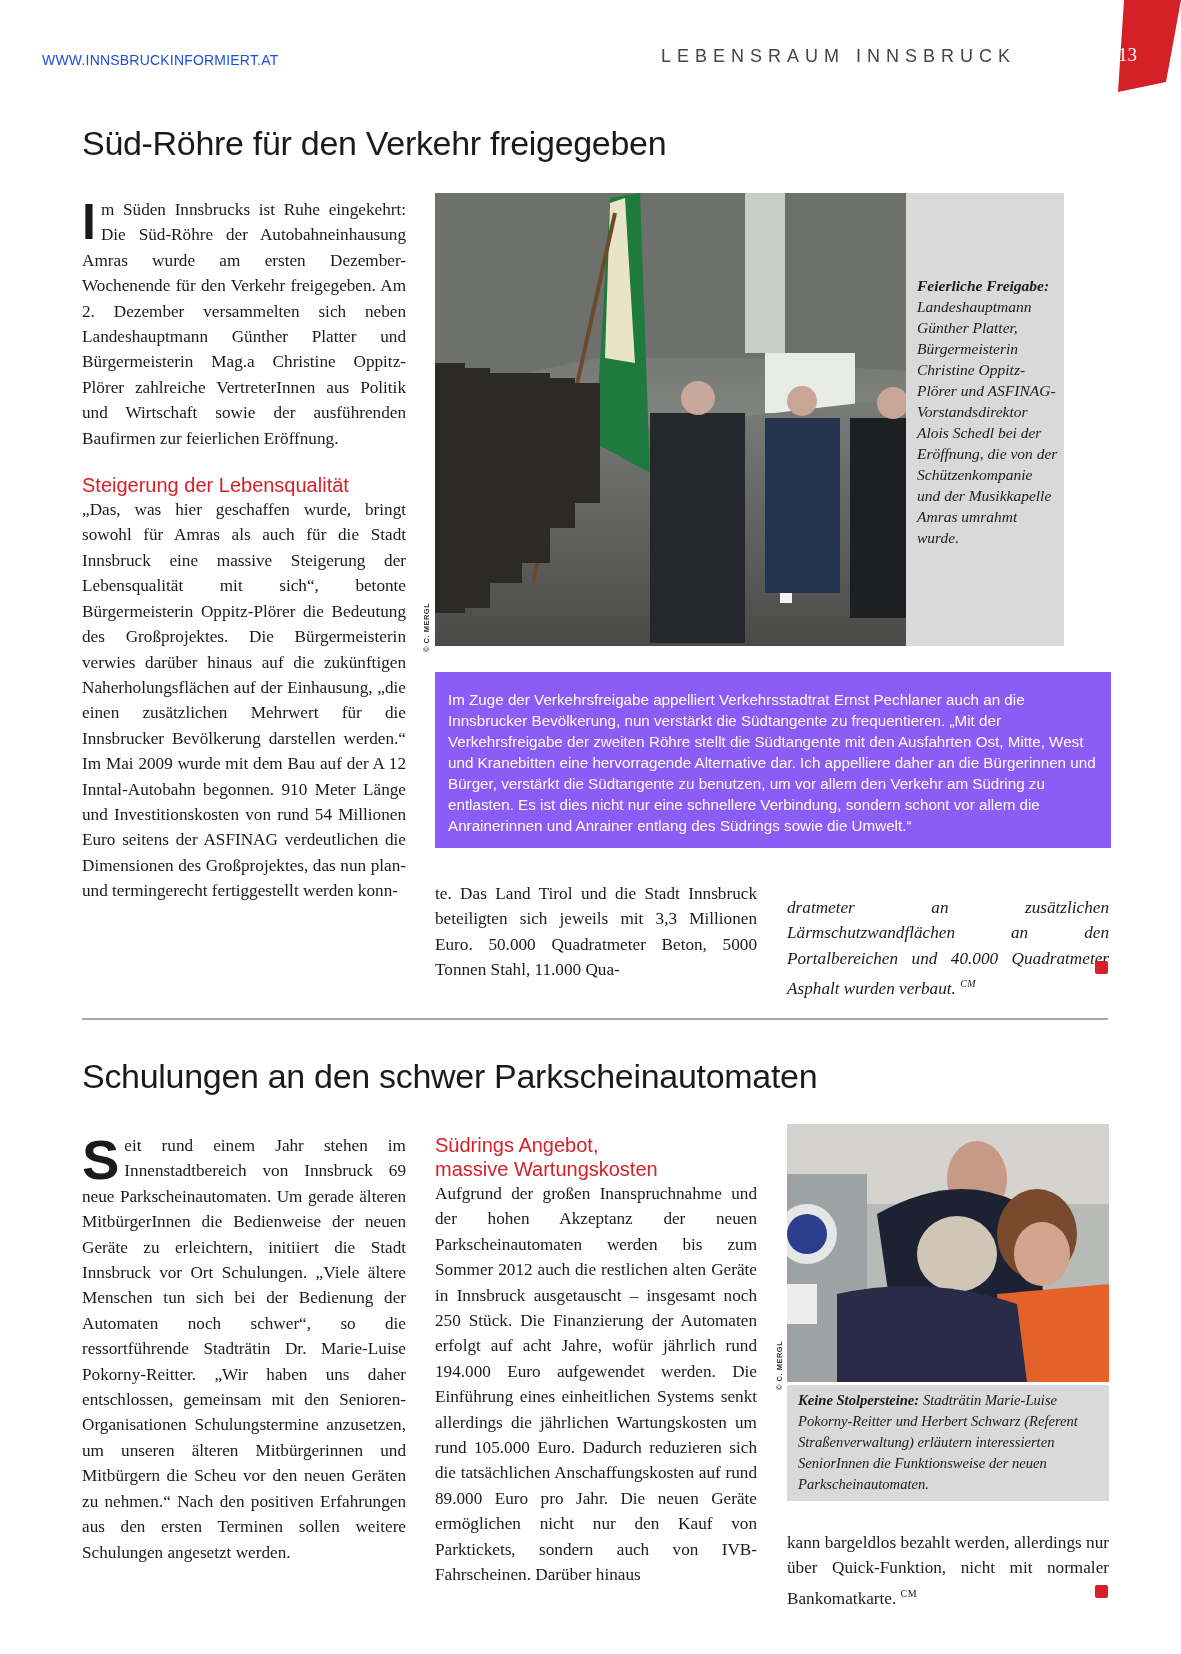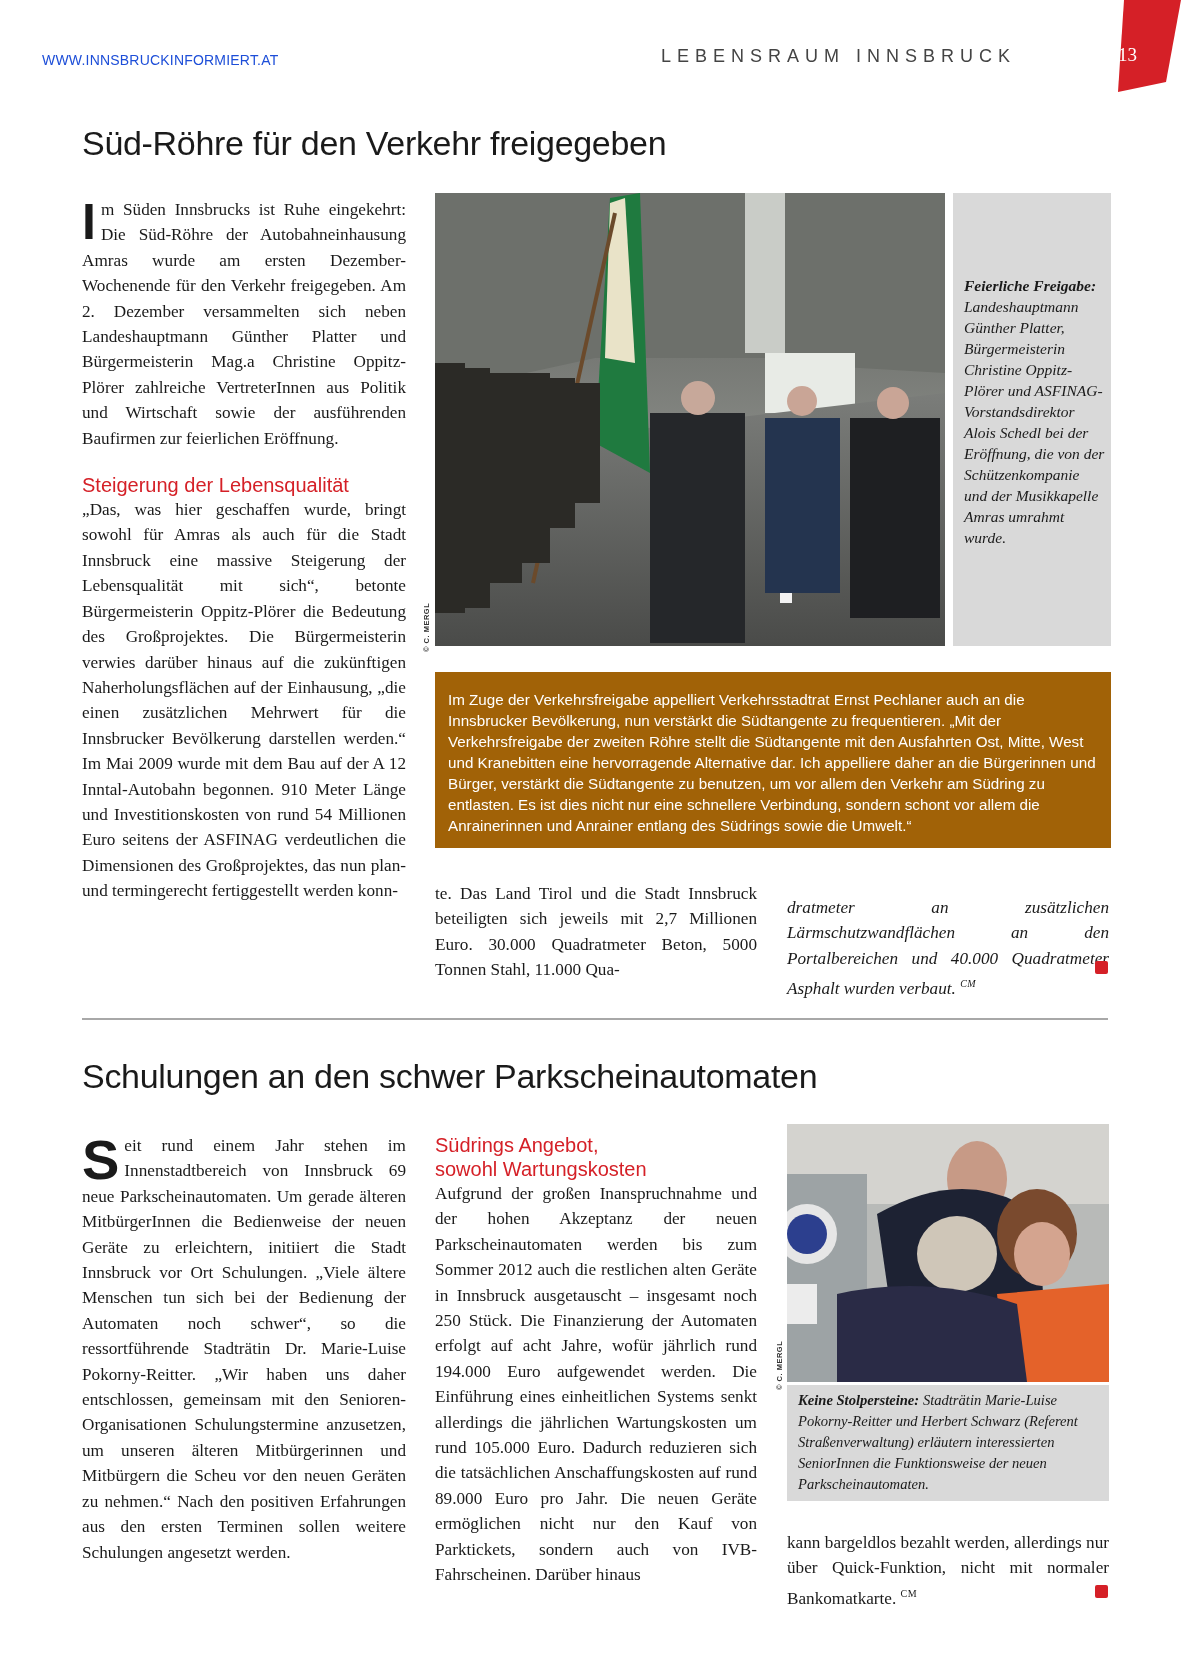--- a/index.html
+++ b/index.html
@@ -12,21 +12,21 @@
   .page-num { left: 1118px; top: 44px; font-family: Liberation Serif, serif; font-size: 19px; color: #fff; }
   h1.headline { margin: 0; font-family: "Liberation Sans", sans-serif; font-weight: normal; font-size: 34px; color: #1a1a1a; letter-spacing: -0.3px; }
   .col { font-size: 17.2px; line-height: 25.4px; text-align: justify; hyphens: manual; }
   .col p { margin: 0; }
   .dropcap { float: left; font-family: "Liberation Sans", sans-serif; font-weight: bold; font-size: 50px; line-height: 44px; margin: 3px 5px 0 0; color: #1a1a1a; }
   .subhead { font-family: "Liberation Sans", sans-serif; color: #d52027; font-size: 20px; line-height: 24px; margin: 0; }
   .photo { overflow: hidden; }
   .credit { font-family: "Liberation Sans", sans-serif; font-size: 7.5px; font-weight: bold; color: #333; transform: rotate(-90deg); transform-origin: left top; white-space: nowrap; letter-spacing: 0.5px; }
   .caption-box { background: #d9d9d9; font-style: italic; font-size: 15.5px; line-height: 21px; color: #1a1a1a; }
   .caption-box b { font-weight: bold; }
-  .red-box { background: #a16207; color: #fff; font-family: "Liberation Sans", sans-serif; font-size: 15.2px; line-height: 21px; }
+  .red-box { background: #8b5cf6; color: #fff; font-family: "Liberation Sans", sans-serif; font-size: 15.2px; line-height: 21px; }
   .end-mark { width: 13px; height: 13px; background: #d52027; border-radius: 2px; }
   .sig { font-size: 10px; vertical-align: super; letter-spacing: 0.5px; }
   .divider { left: 82px; width: 1026px; height: 0; border-top: 2px solid #a8a8a8; top: 1018px; }
 </style>
 </head>
 <body>
 
 <div class="abs url">WWW.INNSBRUCKINFORMIERT.AT</div>
 <div class="abs section-label">LEBENSRAUM INNSBRUCK</div>
 <div class="abs page-tab">
@@ -79,49 +79,49 @@
     <rect x="215" y="220" width="95" height="230" fill="#25272a"></rect>
     <circle cx="263" cy="205" r="17" fill="#c7a89a"></circle>
     <rect x="330" y="225" width="75" height="175" fill="#24344f"></rect>
     <circle cx="367" cy="208" r="15" fill="#c9a596"></circle>
     <rect x="415" y="225" width="90" height="200" fill="#1e1f22"></rect>
     <circle cx="458" cy="210" r="16" fill="#c9a596"></circle>
   </svg>
 </div>
 <div class="abs credit" style="left:422px; top:652px;">© C. MERGL</div>
 
-<div class="abs caption-box" style="left:953px; top:193px; width:158px; height:453px; box-sizing:border-box; padding:82px 6px 0 11px;">
+<div class="abs caption-box" style="left:906px; top:193px; width:158px; height:453px; box-sizing:border-box; padding:82px 6px 0 11px;">
   <b>Feierliche Freigabe:</b>
   <span>Landeshauptmann Günther Platter, Bürgermeisterin Christine Oppitz-Plörer und ASFINAG-Vorstandsdirektor Alois Schedl bei der Eröffnung, die von der Schützenkompanie und der Musikkapelle Amras umrahmt wurde.</span>
 </div>
 
 <div class="abs red-box" style="left:435px; top:672px; width:676px; box-sizing:border-box; padding:17px 12px 14px 13px; height:176px;">
   <span>Im Zuge der Verkehrsfreigabe appelliert Verkehrsstadtrat Ernst Pechlaner auch an die Innsbrucker Bevölkerung, nun verstärkt die Südtangente zu frequentieren. „Mit der Verkehrsfreigabe der zweiten Röhre stellt die Südtangente mit den Ausfahrten Ost, Mitte, West und Kranebitten eine hervorragende Alternative dar. Ich appelliere daher an die Bürgerinnen und Bürger, verstärkt die Südtangente zu benutzen, um vor allem den Verkehr am Südring zu entlasten. Es ist dies nicht nur eine schnellere Verbindung, sondern schont vor allem die Anrainerinnen und Anrainer entlang des Südrings sowie die Umwelt.“</span>
 </div>
 
 <div class="abs col" style="left:435px; top:881px; width:322px;">
-  <p>te. Das Land Tirol und die Stadt Innsbruck beteiligten sich jeweils mit 2,7 Millionen Euro. 30.000 Quadratmeter Beton, 5000 Tonnen Stahl, 11.000 Qua-</p>
+  <p>te. Das Land Tirol und die Stadt Innsbruck beteiligten sich jeweils mit 3,3 Millionen Euro. 50.000 Quadratmeter Beton, 5000 Tonnen Stahl, 11.000 Qua-</p>
 </div>
 <div class="abs col" style="left:787px; top:895px; width:322px;font-style:italic;">
   <p><span>dratmeter an zusätzlichen Lärmschutzwandflächen an den Portalbereichen und 40.000 Quadratmeter Asphalt wurden verbaut.</span> <span class="sig">CM</span></p>
 </div>
 <div class="abs end-mark" style="left:1095px; top:961px;"></div>
 
 <div class="abs divider"></div>
 
 <h1 class="abs headline" style="left:82px; top:1057px;">Schulungen an den schwer Parkscheinautomaten</h1>
 
 <div class="abs col" style="left:82px; top:1133px; width:324px;">
   <p><span class="dropcap" style="font-size:56px; line-height:46px; margin-top:4px;">S</span><span>eit rund einem Jahr stehen im Innenstadtbereich von Innsbruck 69 neue Parkscheinautomaten. Um gerade älteren MitbürgerInnen die Bedienweise der neuen Geräte zu erleichtern, initiiert die Stadt Innsbruck vor Ort Schulungen. „Viele ältere Menschen tun sich bei der Bedienung der Automaten noch schwer“, so die ressortführende Stadträtin Dr. Marie-Luise Pokorny-Reitter. „Wir haben uns daher entschlossen, gemeinsam mit den Senioren-Organisationen Schulungstermine anzusetzen, um unseren älteren Mitbürgerinnen und Mitbürgern die Scheu vor den neuen Geräten zu nehmen.“ Nach den positiven Erfahrungen aus den ersten Terminen sollen weitere Schulungen angesetzt werden.</span></p>
 </div>
 
 <div class="abs col" style="left:435px; top:1133px; width:322px;">
   <p class="subhead">
     <span>Südrings Angebot,</span><br>
-    <span>sowohl Wartungskosten</span>
+    <span>massive Wartungskosten</span>
   </p>
   <p>Aufgrund der großen Inanspruchnahme und der hohen Akzeptanz der neuen Parkscheinautomaten werden bis zum Sommer 2012 auch die restlichen alten Geräte in Innsbruck ausgetauscht – insgesamt noch 250 Stück. Die Finanzierung der Automaten erfolgt auf acht Jahre, wofür jährlich rund 194.000 Euro aufgewendet werden. Die Einführung eines einheitlichen Systems senkt allerdings die jährlichen Wartungskosten um rund 105.000 Euro. Dadurch reduzieren sich die tatsächlichen Anschaffungskosten auf rund 89.000 Euro pro Jahr. Die neuen Geräte ermöglichen nicht nur den Kauf von Parktickets, sondern auch von IVB-Fahrscheinen. Darüber hinaus</p>
 </div>
 
 <div class="abs photo" style="left:787px; top:1124px; width:322px; height:258px;">
   <svg width="322" height="258" viewBox="0 0 322 258">
     <rect width="322" height="258" fill="#b8bab8"></rect>
     <rect x="0" y="0" width="322" height="80" fill="#d4d3cf"></rect>
     <rect x="0" y="50" width="80" height="208" fill="#9da3a5"></rect>
     <circle cx="20" cy="110" r="30" fill="#e6e6e6"></circle>

